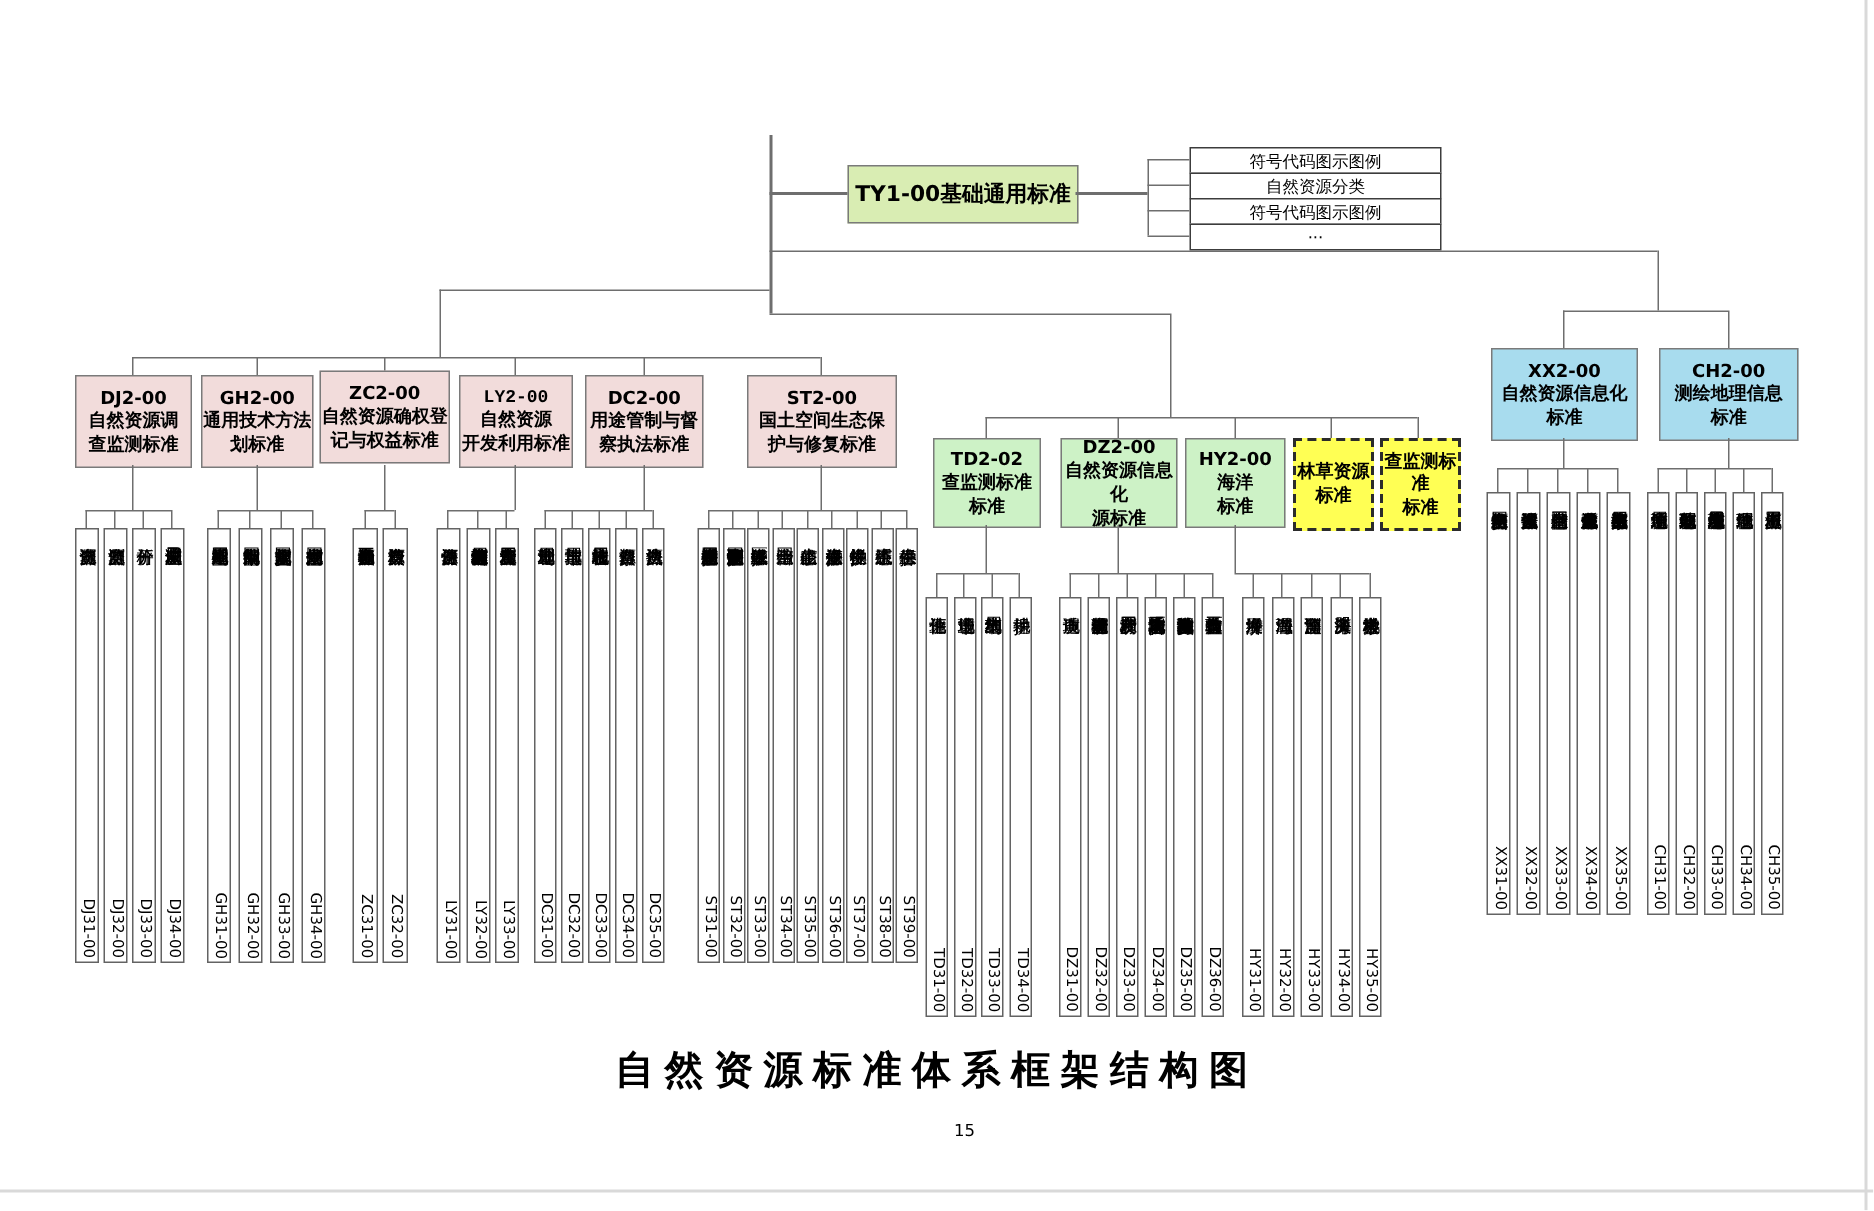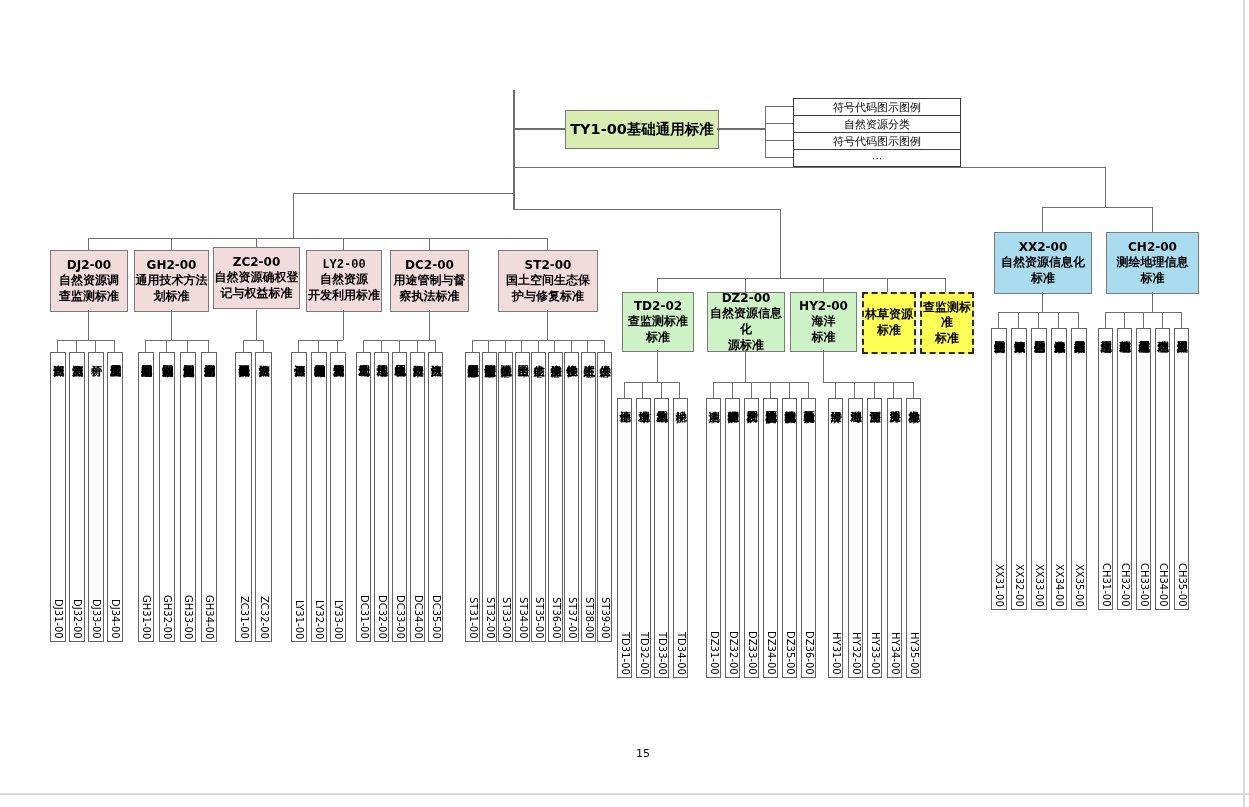--- a/index.html
+++ b/index.html
@@ -449,14 +449,15 @@
         <span class="strip-code">CH34-00</span>
       </div>
       <div class="line" style="left: 1181px; top: 312px; width: 1px; height: 16px;"></div>
       <div class="strip" style="left: 1174px; top: 328px; width: 13px; height: 280px;">
         <span class="strip-name">自然资源卫星应用</span>
         <span class="strip-code">CH35-00</span>
       </div>
       <div class="line faint" style="left: 0px; top: 793px; width: 1249px; height: 2px;"></div>
       <div class="line faint" style="left: 1243px; top: 0px; width: 2px; height: 807px;"></div>
     </div>
+  <div class="bottom-title">自然资源标准体系框架结构图</div>
   <div class="page-number">15</div>
 </div>
 
 </body></html>

